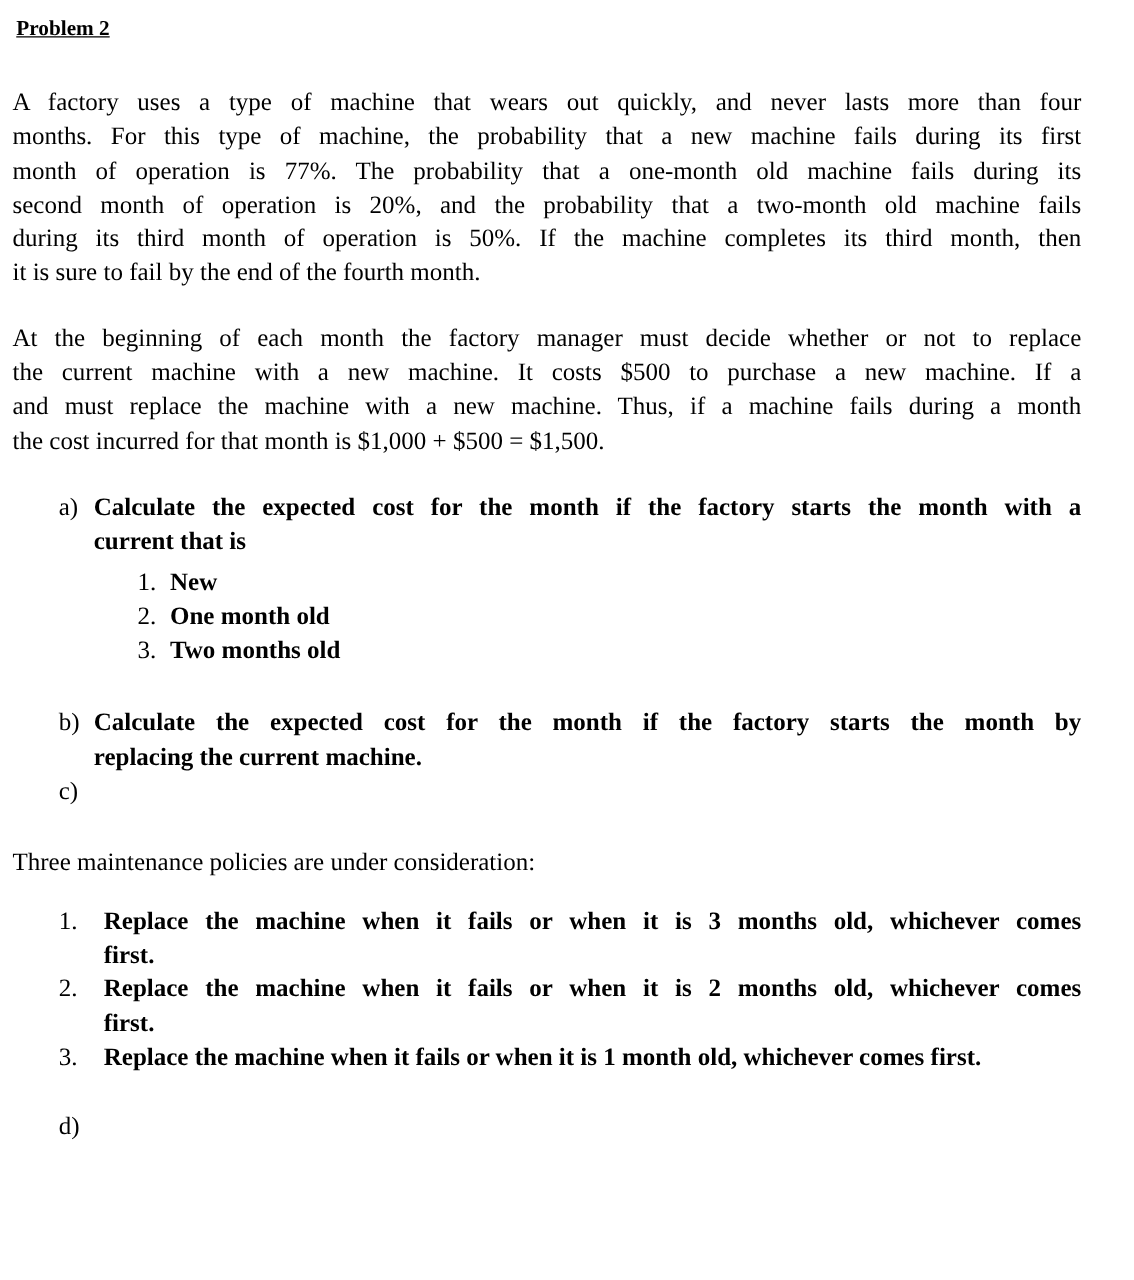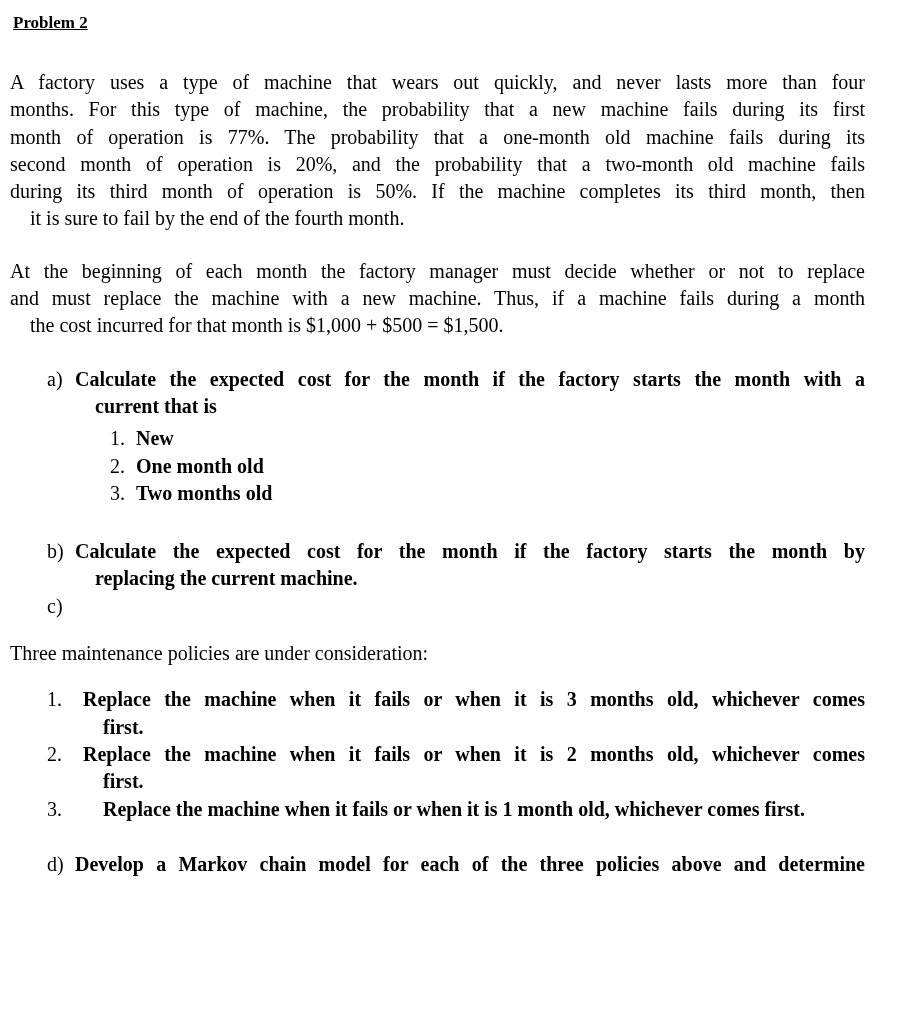--- a/index.html
+++ b/index.html
@@ -18,39 +18,39 @@
   .heading {
     font-size: 17px;
     font-weight: 700;
     line-height: 26px;
     margin: 4px 0 0 3px;
     text-decoration: underline;
   }
 
   
   .line { text-align: justify; text-align-last: justify; }
-  .line.last { text-align-last: left; margin-left: 20px; }
+  .line.last { text-align-last: left; }
 
   .para.p1 { margin-top: 33px; }
   .para.p2 { margin-top: 25px; }
 
   .list-item { display: flex; align-items: flex-start; }
   .list-item .marker { flex: 0 0 auto; }
   .list-item .content { flex: 1 1 auto; min-width: 0; font-weight: bold; }
 
   .abc { margin-left: 37px; }
   .abc > .marker { width: 28px; }
 
   .item-a { margin-top: 26px; }
   .sublist { margin-left: 100px; margin-top: 5px; }
   .sub > .marker { width: 26px; }
   .item-b { margin-top: 31px; }
   .item-c { min-height: 27.3px; }
 
-  .policies-intro { margin-top: 20px; font-family: Liberation Serif, serif; }
+  .policies-intro { margin-top: 30px; font-family: Liberation Serif, serif; }
   .policies { margin-top: 19px; }
   .policy { margin-left: 37px; }
   .policy > .marker { width: 36px; }
 
   .item-d { margin-top: 28px; }
 </style>
 </head>
 <body>
 
 <div class="page">
@@ -61,20 +61,21 @@
       <div class="line">A factory uses a type of machine that wears out quickly, and never lasts more than four</div>
       <div class="line">months. For this type of machine, the probability that a new machine fails during its first</div>
       <div class="line">month of operation is 77%. The probability that a one-month old machine fails during its</div>
       <div class="line">second month of operation is 20%, and the probability that a two-month old machine fails</div>
       <div class="line">during its third month of operation is 50%. If the machine completes its third month, then</div>
       <div class="line last">it is sure to fail by the end of the fourth month.</div>
     </div>
 
   <div class="para p2">
       <div class="line">At the beginning of each month the factory manager must decide whether or not to replace</div>
+      <div class="line">the current machine with a new machine. It costs $500 to purchase a new machine. If a</div>
       <div class="line">and must replace the machine with a new machine. Thus, if a machine fails during a month</div>
       <div class="line last">the cost incurred for that month is $1,000 + $500 = $1,500.</div>
     </div>
 
   <div class="list-item abc item-a">
     <div class="marker">a)</div>
     <div class="content">
         <div class="line">Calculate the expected cost for the month if the factory starts the month with a</div>
         <div class="line last">current that is</div>
       </div>
@@ -129,17 +130,16 @@
       <div class="marker">3.</div>
       <div class="content">
           <div class="line last">Replace the machine when it fails or when it is 1 month old, whichever comes first.</div>
         </div>
     </div>
   </div>
 
   <div class="list-item abc item-d">
     <div class="marker">d)</div>
     <div class="content">
-        <div class="line">Develop a Markov chain model for each of the three policies above and determine</div>
       </div>
   </div>
 
 </div>
 
 </body></html>

